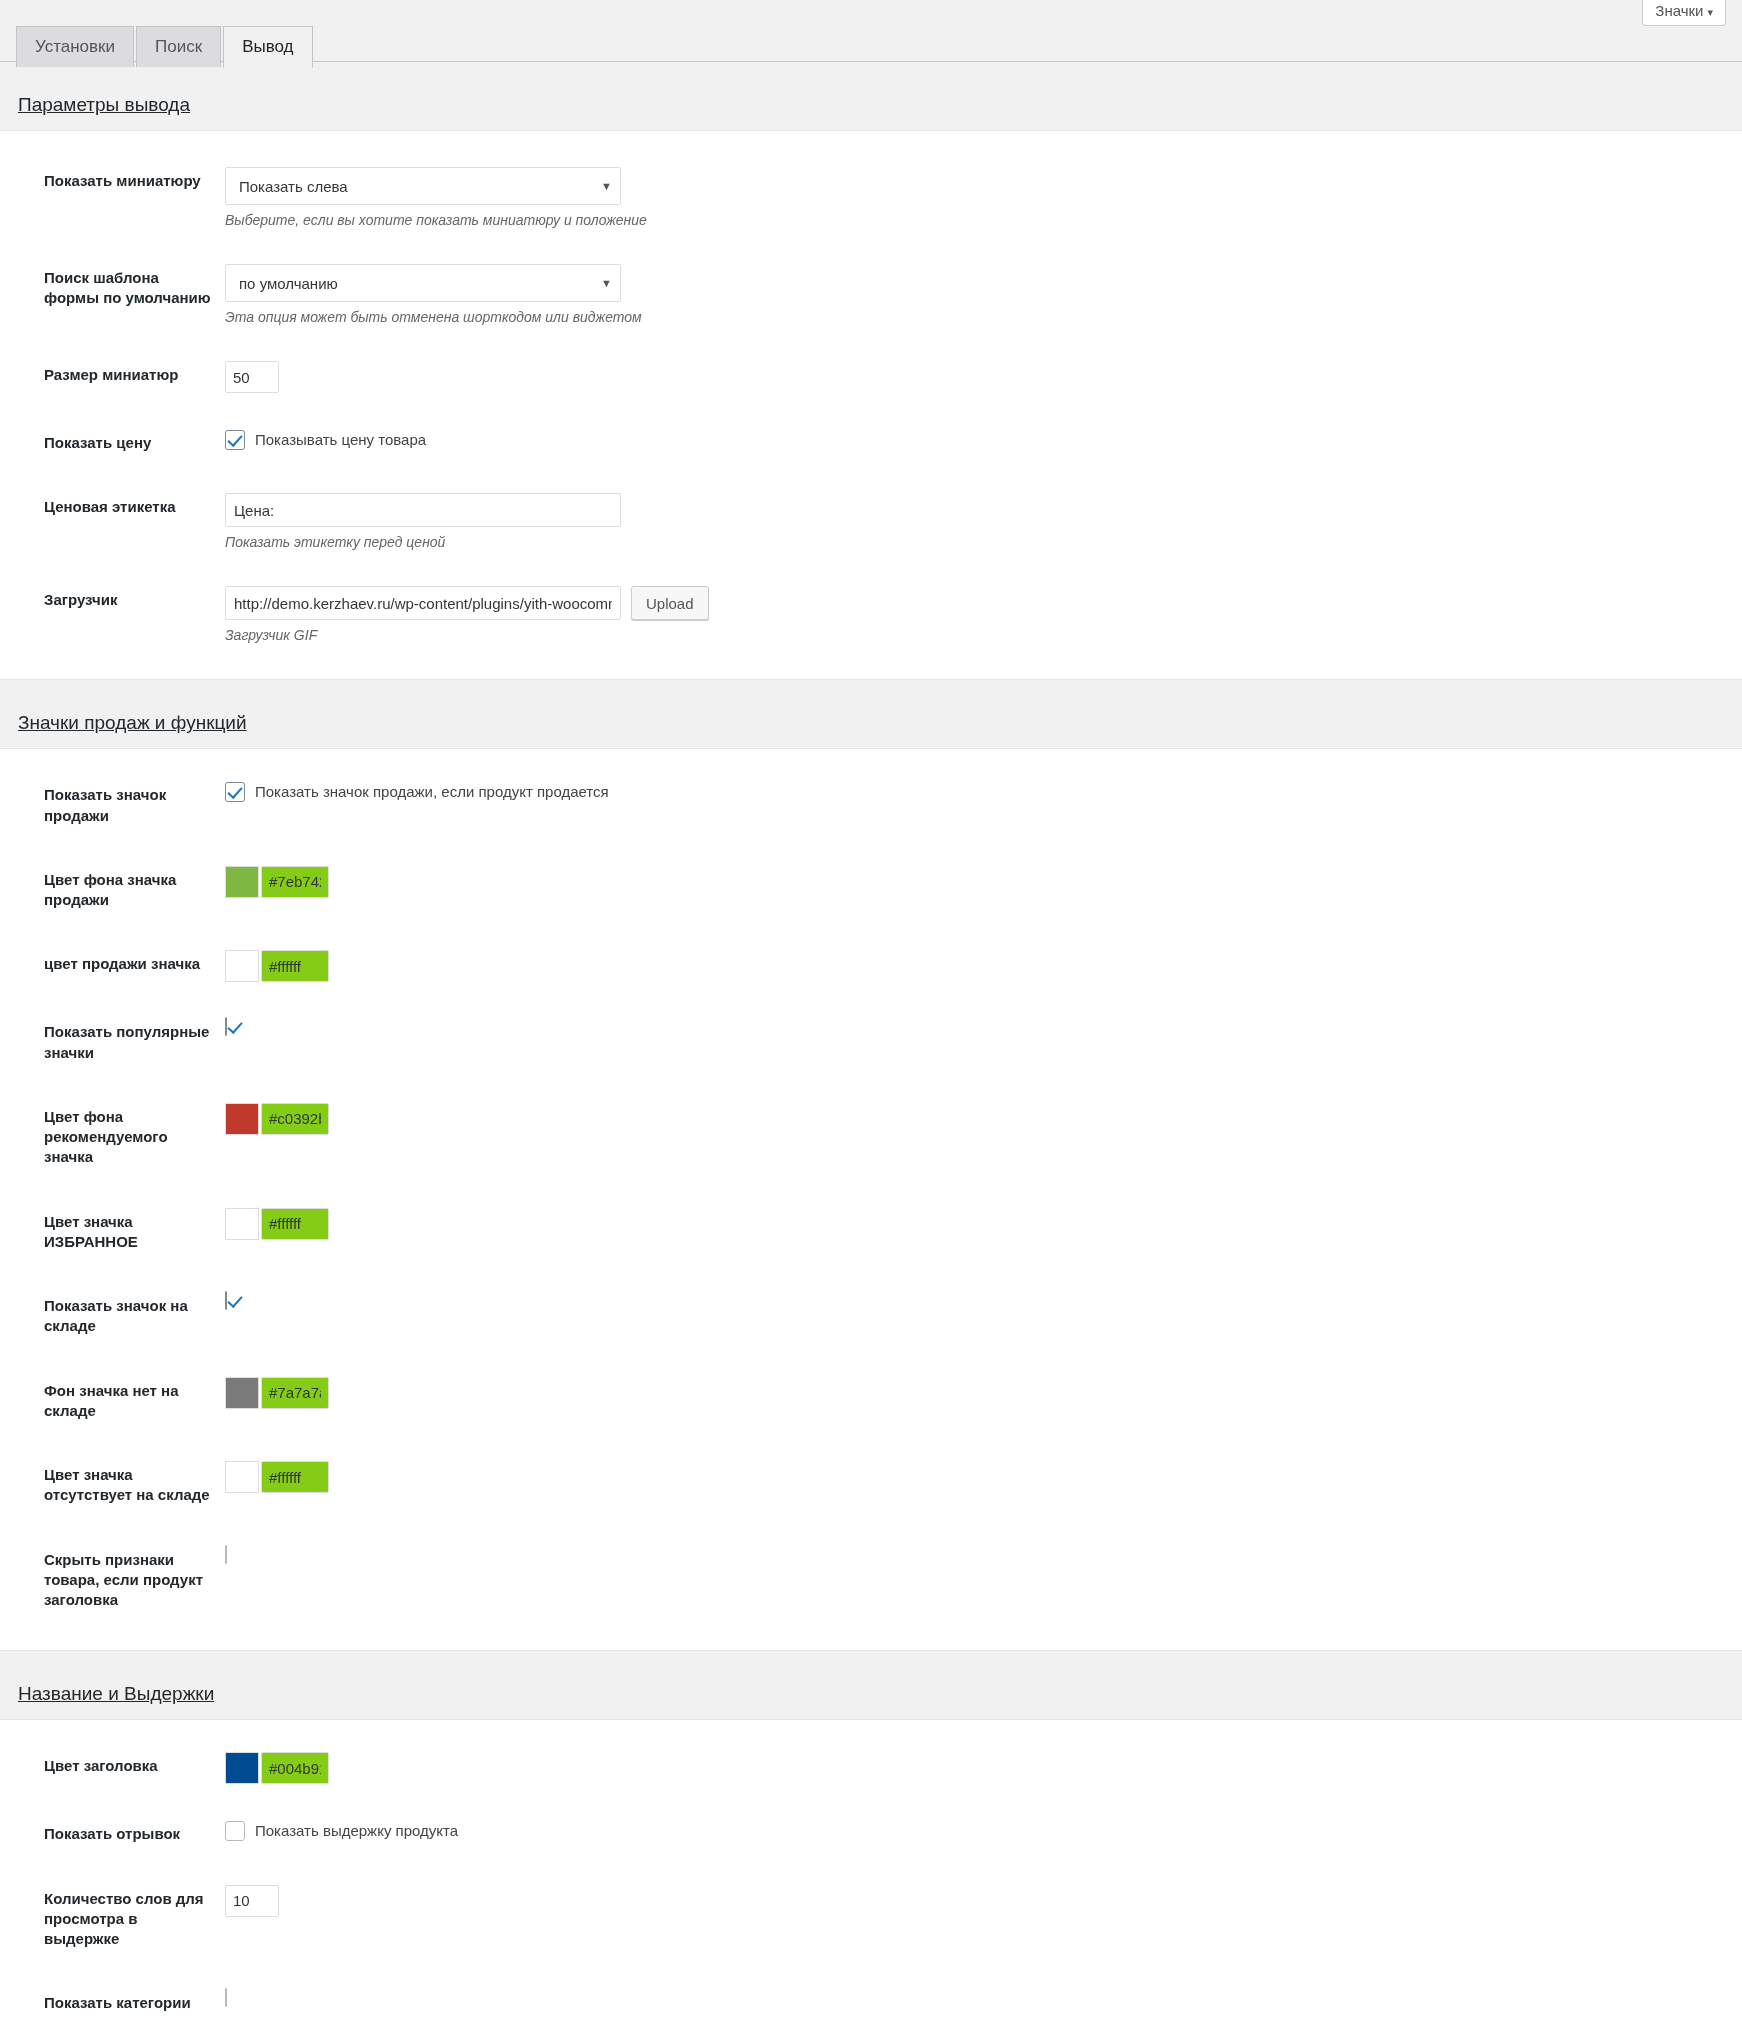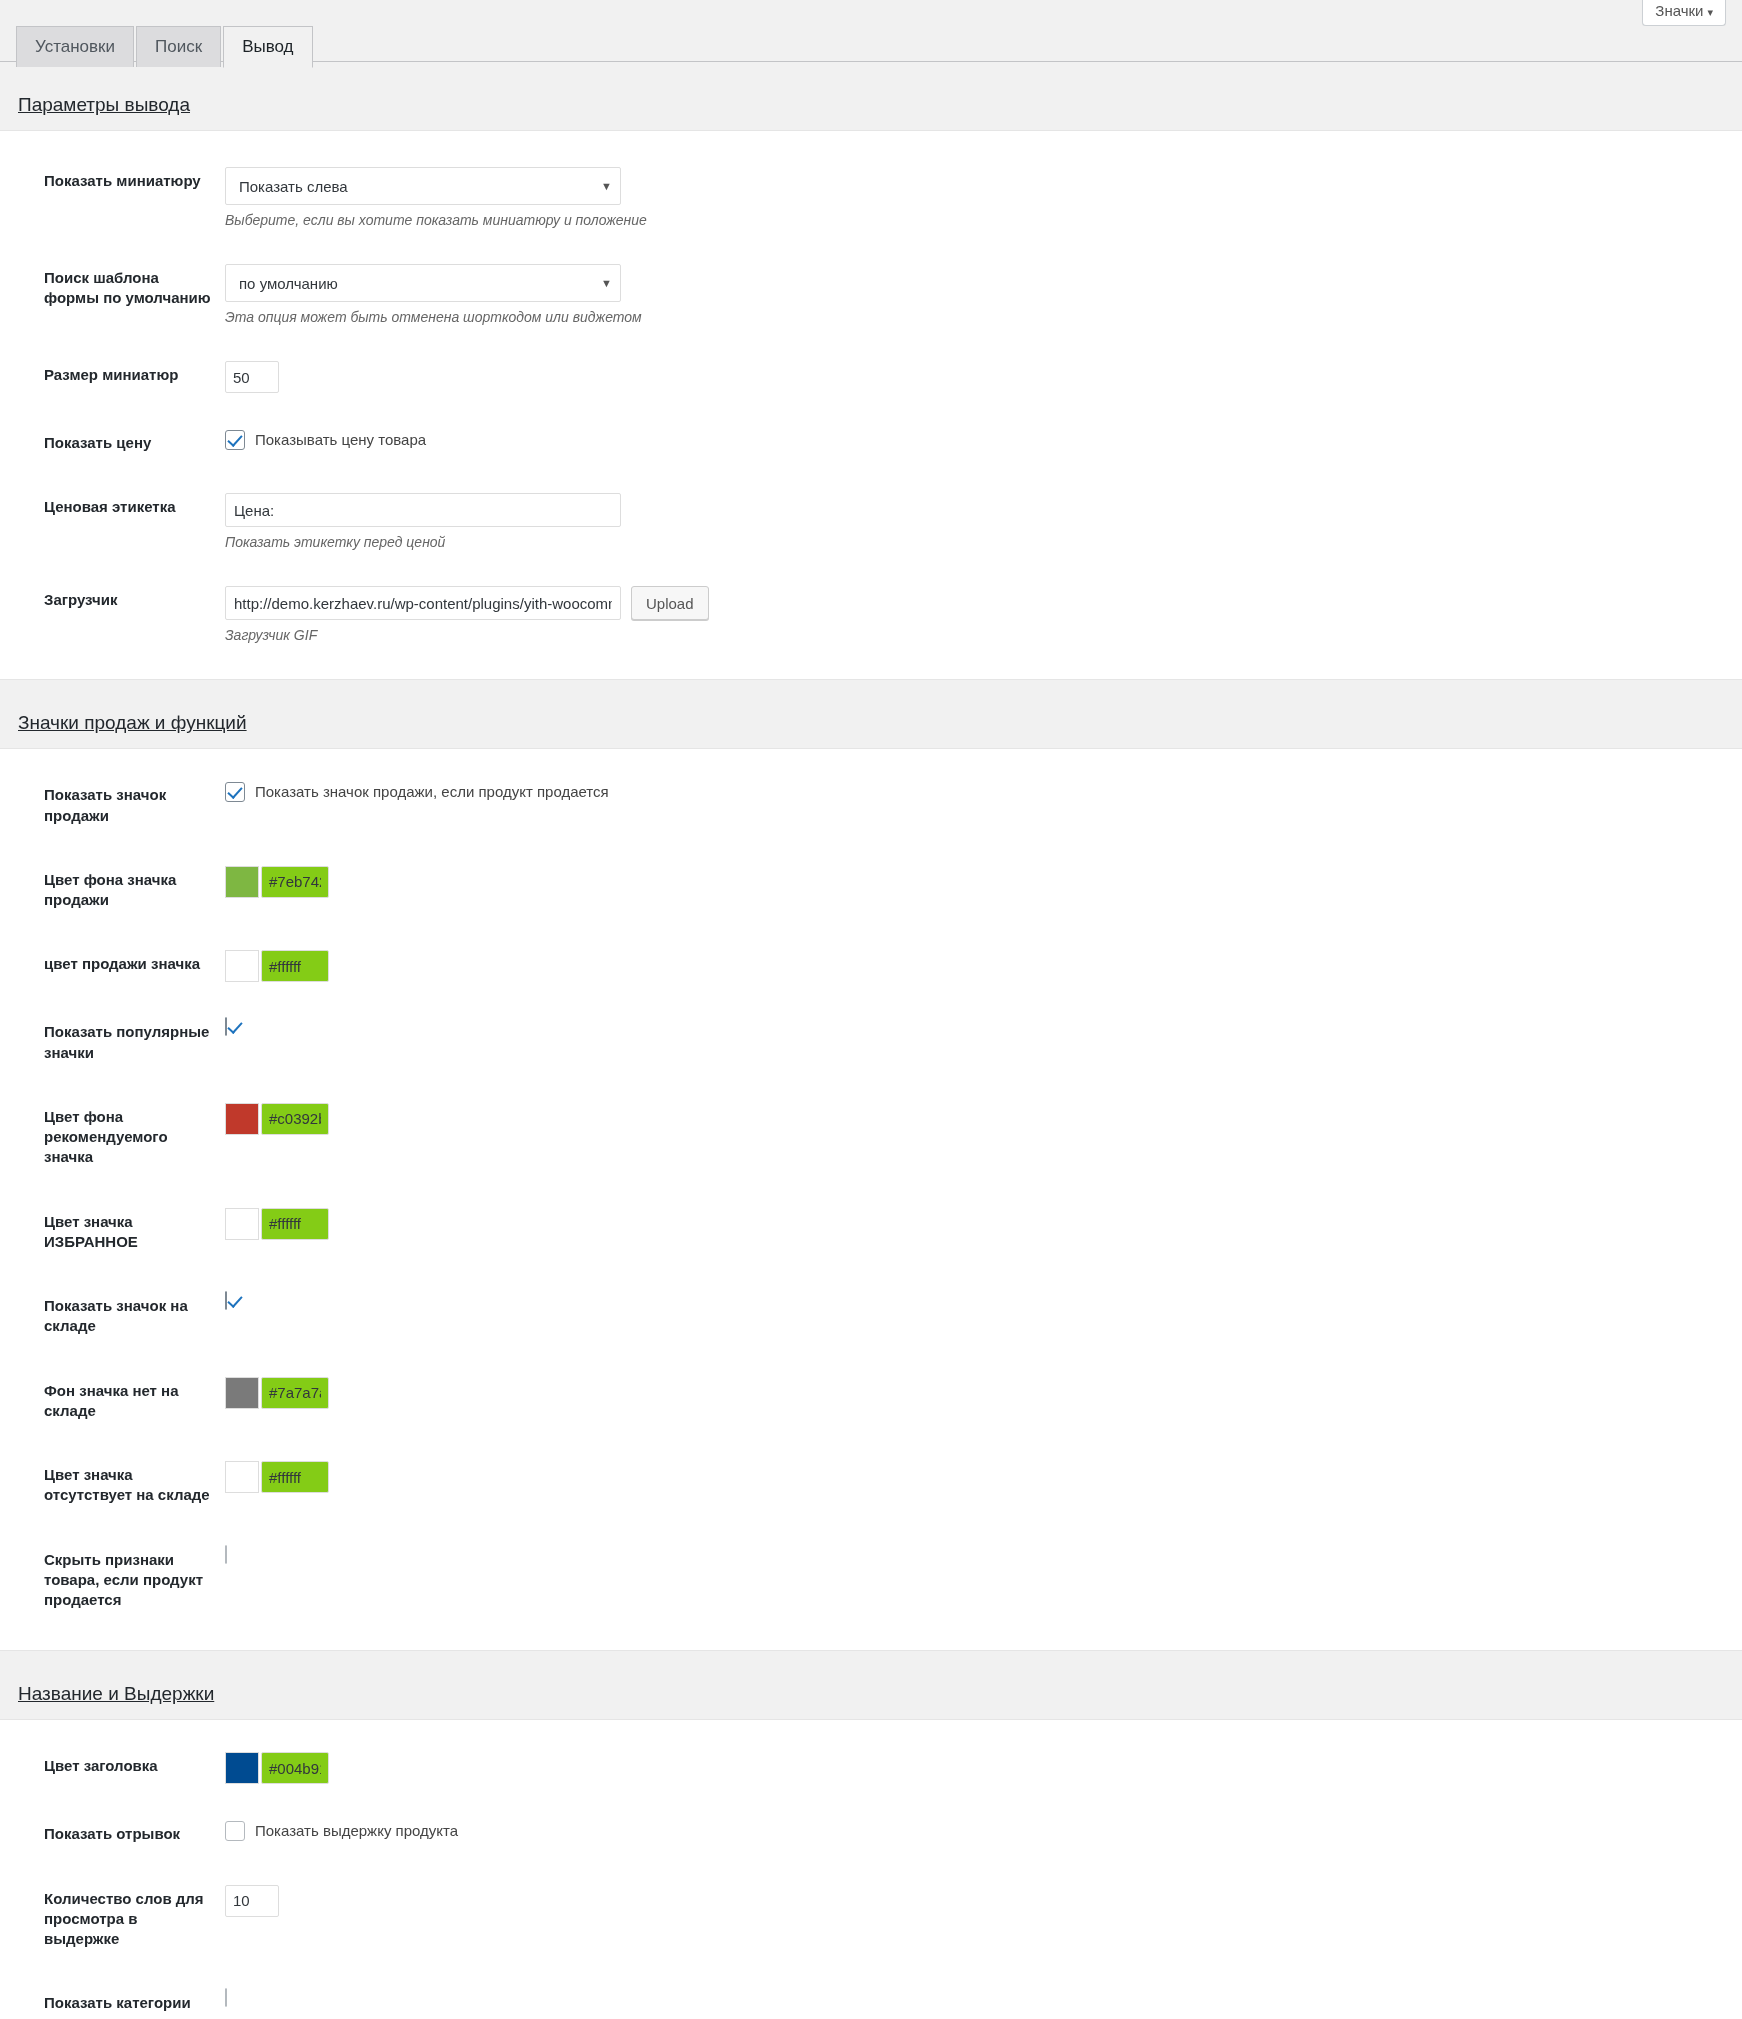--- a/index.html
+++ b/index.html
@@ -344,21 +344,21 @@
         <span class="swatch" style="background:#7a7a7a"></span><input class="text-color" value="#7a7a7a" style="">
       </td>
     </tr>
     <tr>
       <th>Цвет значка отсутствует на складе</th>
       <td>
         <span class="swatch" style="background:#ffffff"></span><input class="text-color" value="#ffffff" style="">
       </td>
     </tr>
     <tr>
-      <th>Скрыть признаки товара, если продукт продается</th>
+      <th>Скрыть признаки товара, если продукт заголовка</th>
       <td><span class="cb"></span></td>
     </tr>
   </tbody>
     </table>
 </div>
 
 <h2 class="section-title">Название и Выдержки</h2>
 <div class="panel">
   <table class="form-table">
     <tbody>

